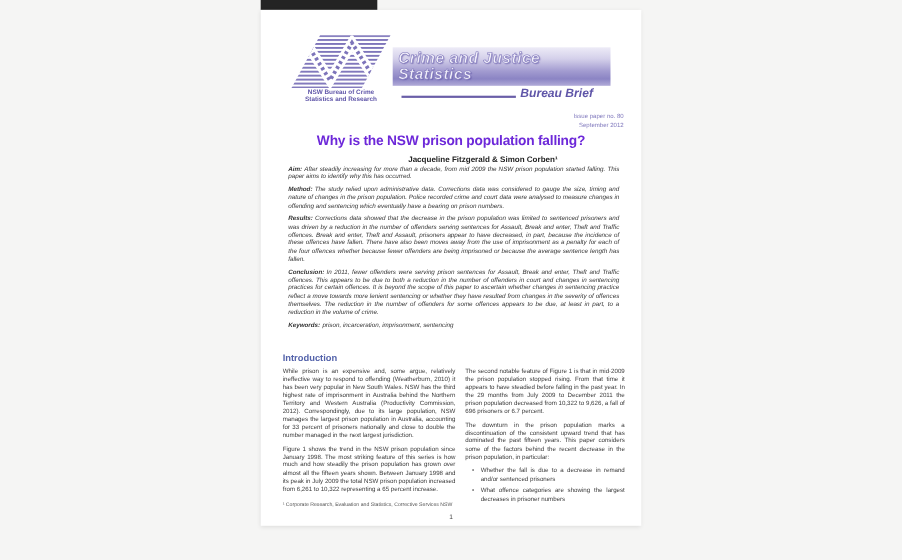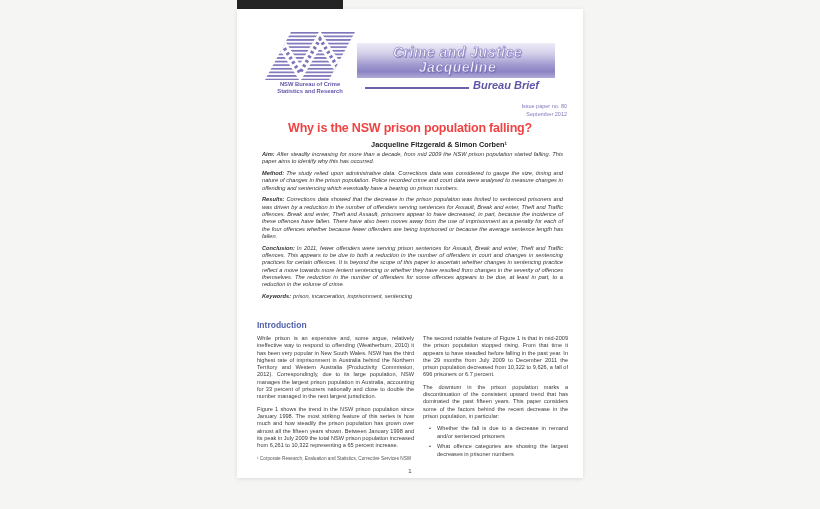--- a/index.html
+++ b/index.html
@@ -13,21 +13,21 @@
   .sheet{
     position:absolute;left:237px;top:9px;width:346px;height:469px;
     background:#ffffff;box-shadow:0 1px 4px rgba(0,0,0,0.10);
   }
   
   .banner{
     position:absolute;left:30px;top:34px;width:288px;height:35px;
     background:linear-gradient(to bottom,#edebf7 0%,#d4d0ea 30%,#a29bd0 62%,#8b84c4 82%,#b1abd8 100%);
   }
   .banner-title{
-    position:absolute;left:95px;top:2px;right:2px;text-align:center;
+    position:absolute;left:95px;top:2px;right:2px;text-align:left;
     font-style:italic;font-weight:bold;letter-spacing:0.5px;
     font-size:14px;line-height:15px;color:#f2f0fa;
     -webkit-text-stroke:0.5px #7d74ba;
     text-shadow:1px 1px 1px rgba(96,85,165,0.55);
   }
   .logobox{
     position:absolute;left:26px;top:21px;width:94px;height:68px;background:#ffffff;
   }
   .logobox svg{display:block;margin:1px auto 0 auto;}
   .logo-text{
@@ -37,21 +37,21 @@
   .bureau-brief{
     position:absolute;left:236px;top:70px;
     font-size:11px;font-weight:bold;font-style:italic;color:#5f55a8;
   }
   .issue-block{
     position:absolute;left:180px;top:94px;width:150px;text-align:right;
     font-size:5.5px;line-height:7.5px;color:#8079bd;
   }
   .doc-title{
     position:absolute;left:0;top:112px;width:346px;text-align:center;
-    font-size:12.5px;font-weight:bold;color:#ef4444;letter-spacing:-0.2px;
+    font-size:12.5px;font-weight:bold;color:#6d28d9;letter-spacing:-0.2px;
   }
   .authors{
     position:absolute;left:0;top:131px;width:404px;text-align:center;
     font-size:7.3px;font-weight:bold;color:#222;
   }
   
   .abstract{position:absolute;left:25px;top:142px;width:301px;}
   .abstract p{
     margin:0 0 4.5px 0;font-style:italic;font-size:5.7px;line-height:7.3px;
     text-align:justify;color:#333;
@@ -86,21 +86,21 @@
 </head>
 <body>
 
 <div class="topbar"></div>
 
 <div class="sheet">
 
   <div class="banner">
     <div class="banner-title">
       <div>Crime and Justice</div>
-      <div>Jacqueline</div>
+      <div>Statistics</div>
     </div>
   </div>
 
   <div class="logobox">
     <svg width="92" height="50" viewBox="0 0 92 50">
       <defs>
         <pattern id="lg-stripes" width="4" height="3.6" patternUnits="userSpaceOnUse">
           <rect width="4" height="3.6" fill="#ffffff"></rect>
           <rect y="0.9" width="4" height="1.7" fill="#7d74ba"></rect>
         </pattern>

